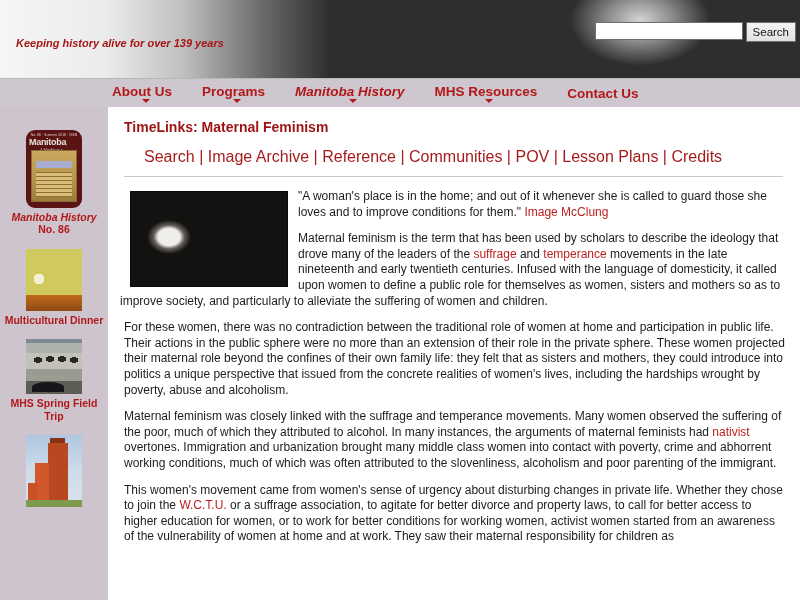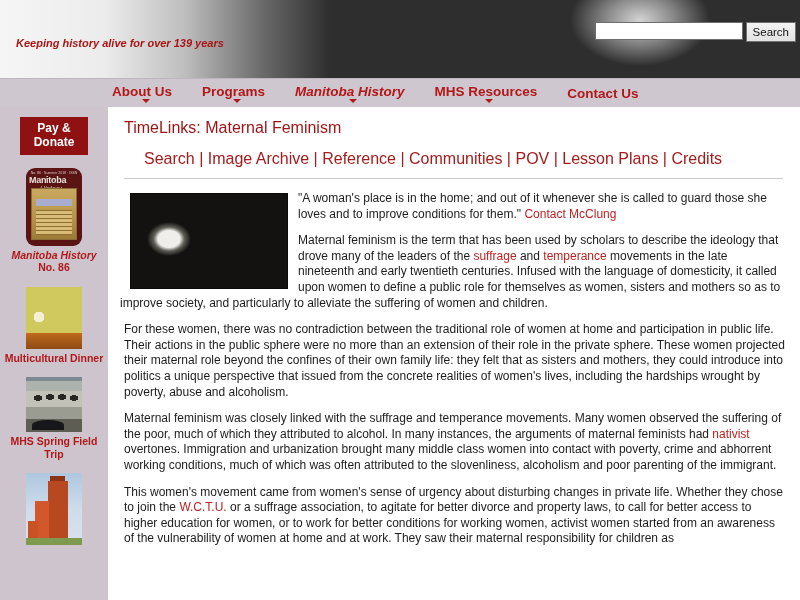--- a/index.html
+++ b/index.html
@@ -225,21 +225,21 @@
     height: 7px; background: #7d9a4e;
   }
 
   
   .content {
     flex: 1; background: #fff;
     padding: 12px 14px 0 12px;
     overflow: hidden;
   }
   .page-title {
-    font-size: 16px; font-weight: normal;
+    font-size: 14px; font-weight: bold;
     color: #9d1212; margin: 0 0 13px 4px;
   }
   .subnav {
     font-size: 16px; color: #a51c1c;
     margin: 0 0 10px 24px;
   }
   .subnav a {
     color: #a51c1c; text-decoration: none; cursor: pointer;
   }
   .subnav .sep { color: #a51c1c; }
@@ -302,24 +302,20 @@
   </div>
   <div class="nav-item">
     <span>Contact Us</span>
   </div>
 </div>
 
 <div class="page">
 
   <div class="sidebar">
 
-    <div class="donate-btn">
-      <span>Pay &amp;</span>
-      <span>Donate</span>
-    </div>
 
     <div class="side-block">
       <div class="thumb mag">
         <div class="mag-top">No. 86 · Summer 2018 · ISSN</div>
         <div class="mag-title">Manitoba</div>
         <div class="mag-sub">History</div>
         <div class="mag-photo"></div>
       </div>
       <div class="side-caption">
         <span class="ital">Manitoba History</span>
@@ -354,21 +350,21 @@
     <h1 class="page-title">TimeLinks: Maternal Feminism</h1>
 
     <div class="subnav">
       <a>Search</a><span class="sep"> | </span><a>Image Archive</a><span class="sep"> | </span><a>Reference</a><span class="sep"> | </span><a>Communities</a><span class="sep"> | </span><a>POV</a><span class="sep"> | </span><a>Lesson Plans</a><span class="sep"> | </span><a>Credits</a>
     </div>
 
     <div class="rule"></div>
 
     <div class="photo-old"></div>
 
-    <p class="body quote"><span>"A woman's place is in the home; and out of it whenever she is called to guard those she loves and to improve conditions for them." </span><span class="lnk">Contact McClung</span></p>
+    <p class="body quote"><span>"A woman's place is in the home; and out of it whenever she is called to guard those she loves and to improve conditions for them." </span><span class="lnk">Image McClung</span></p>
 
     <p class="body"><span>Maternal feminism is the term that has been used by scholars to describe the ideology that drove many of the leaders of the </span><span class="lnk">suffrage</span><span> and </span><span class="lnk">temperance</span><span> movements in the late nineteenth and early twentieth centuries. Infused with the language of domesticity, it called upon women to define a public role for themselves as women, sisters and mothers so as to improve society, and particularly to alleviate the suffering of women and children.</span></p>
 
     <div class="clear"></div>
 
     <p class="body indent">For these women, there was no contradiction between the traditional role of women at home and participation in public life. Their actions in the public sphere were no more than an extension of their role in the private sphere. These women projected their maternal role beyond the confines of their own family life: they felt that as sisters and mothers, they could introduce into politics a unique perspective that issued from the concrete realities of women's lives, including the hardships wrought by poverty, abuse and alcoholism.</p>
 
     <p class="body indent"><span>Maternal feminism was closely linked with the suffrage and temperance movements. Many women observed the suffering of the poor, much of which they attributed to alcohol. In many instances, the arguments of maternal feminists had </span><span class="lnk">nativist</span><span> overtones. Immigration and urbanization brought many middle class women into contact with poverty, crime and abhorrent working conditions, much of which was often attributed to the slovenliness, alcoholism and poor parenting of the immigrant.</span></p>
 
     <p class="body indent"><span>This women's movement came from women's sense of urgency about disturbing changes in private life. Whether they chose to join the </span><span class="lnk">W.C.T.U.</span><span> or a suffrage association, to agitate for better divorce and property laws, to call for better access to higher education for women, or to work for better conditions for working women, activist women started from an awareness of the vulnerability of women at home and at work. They saw their maternal responsibility for children as</span></p>

